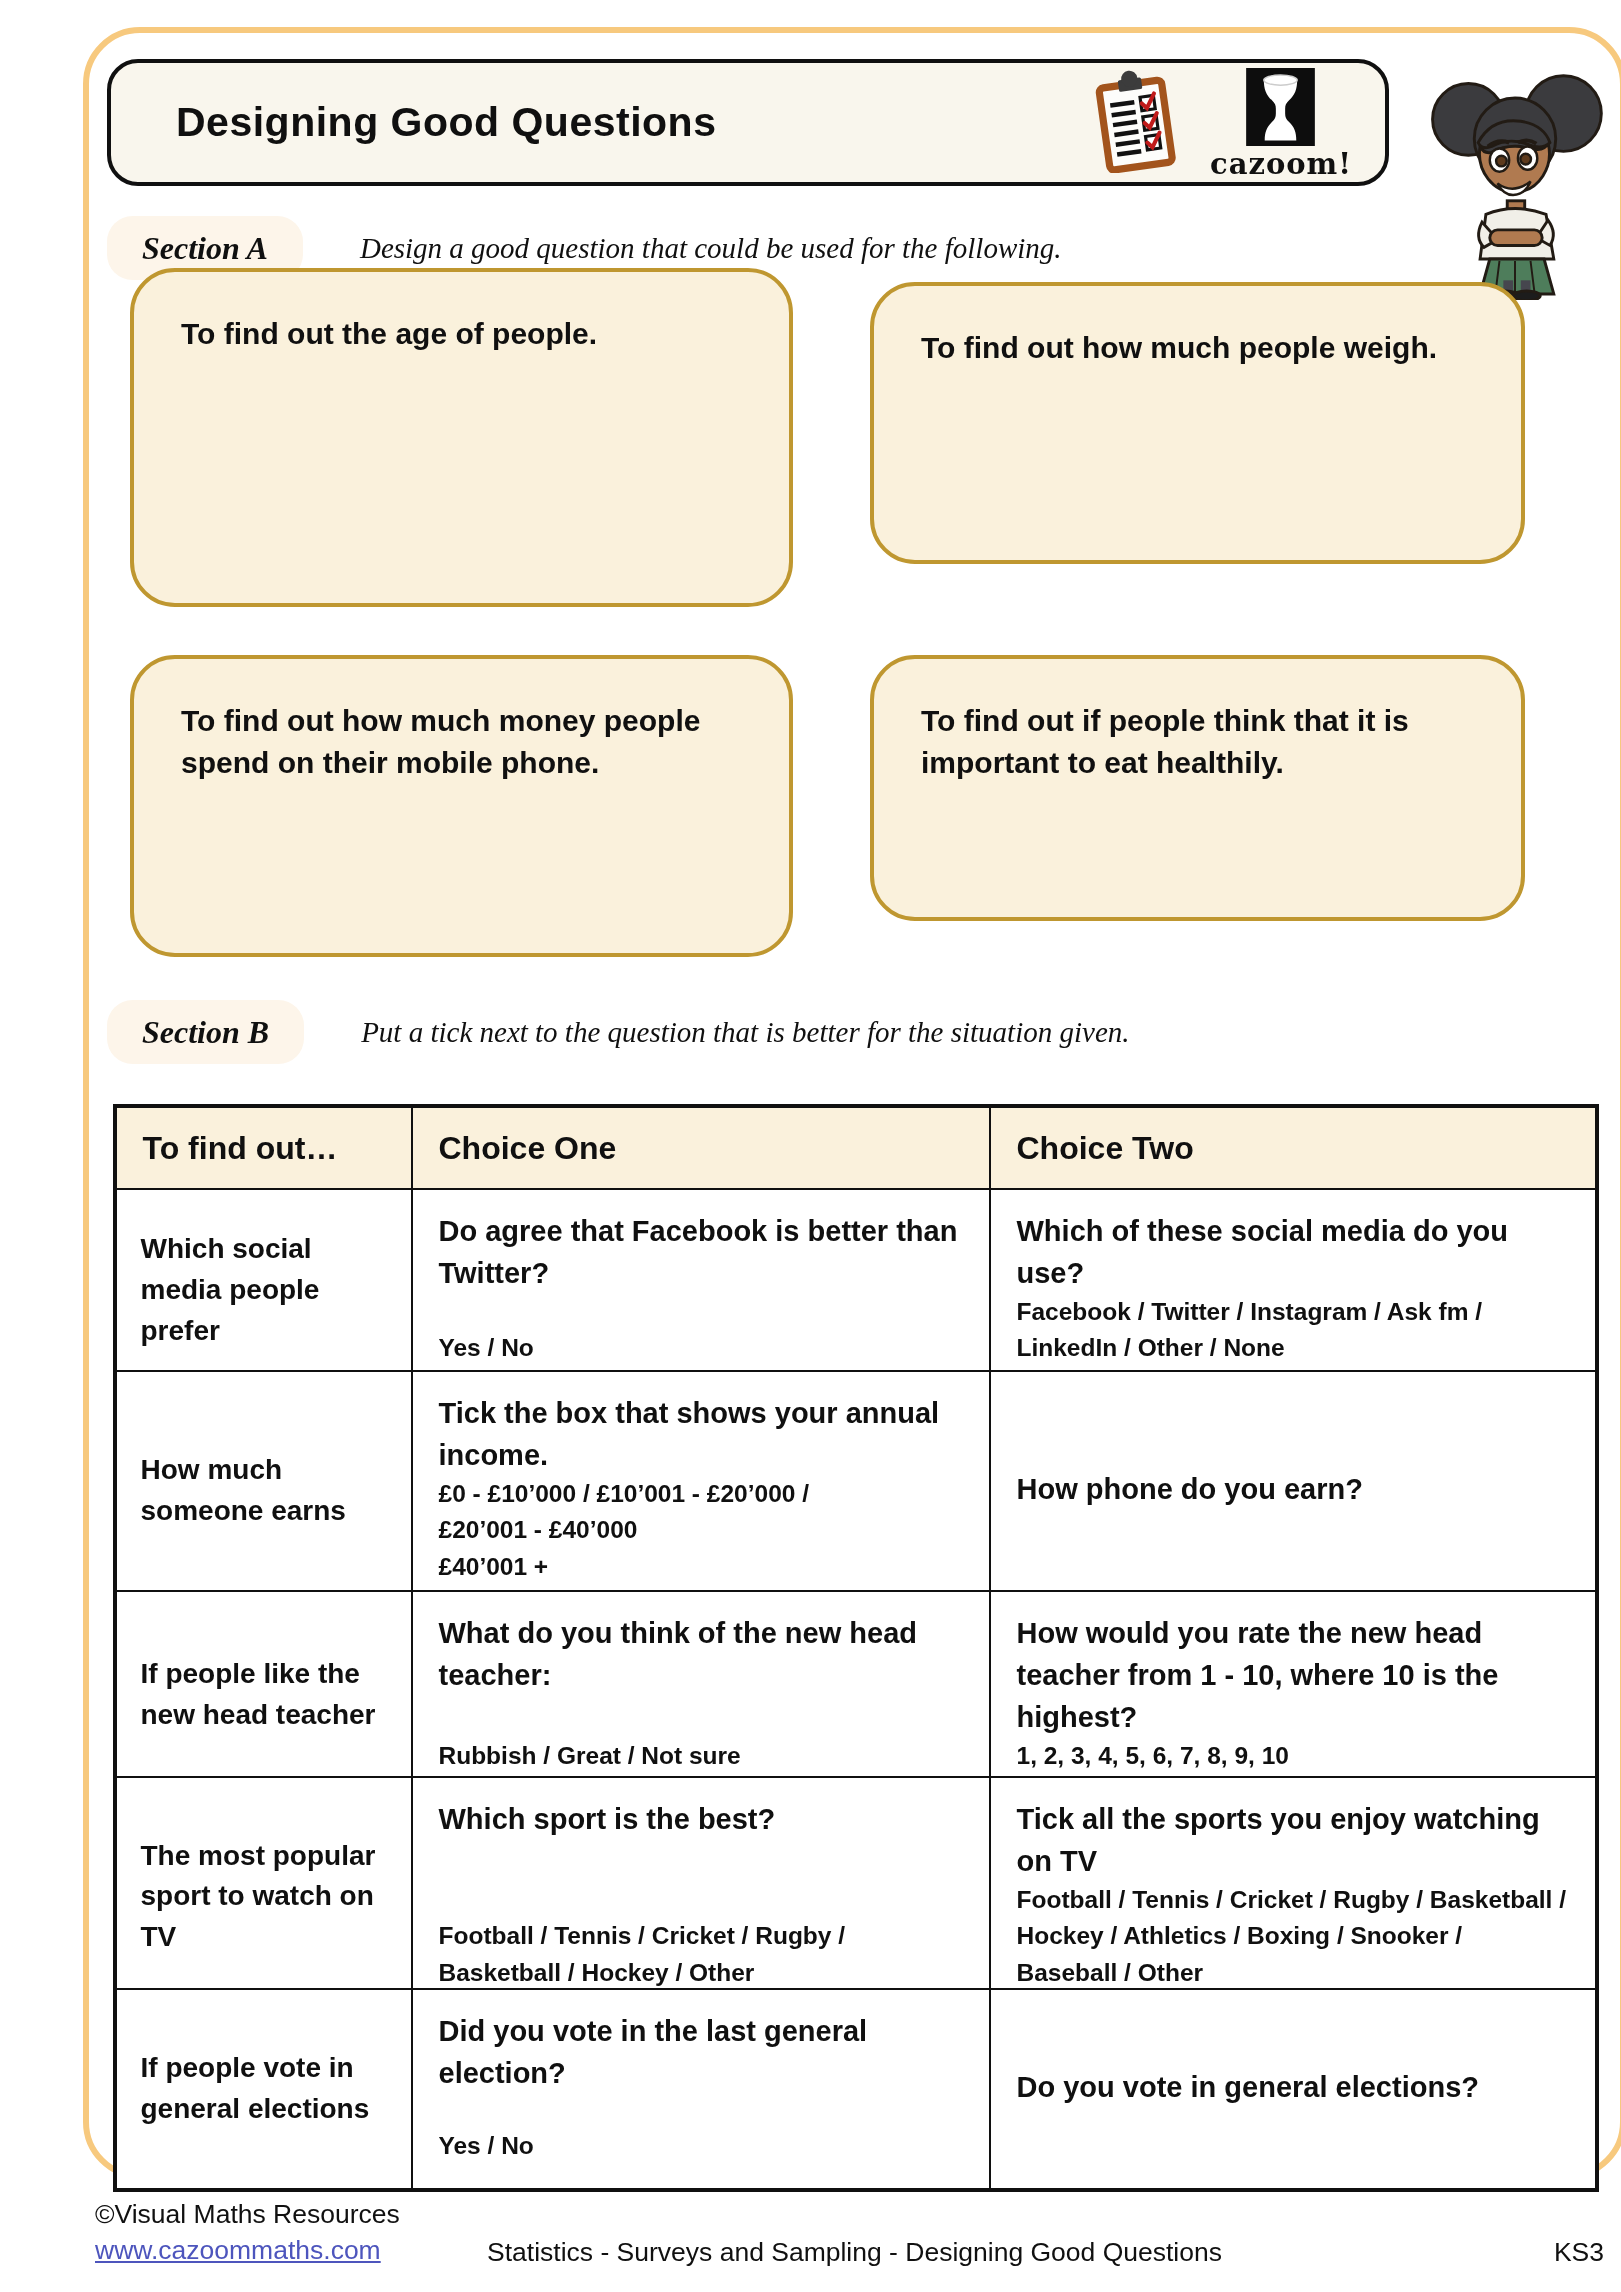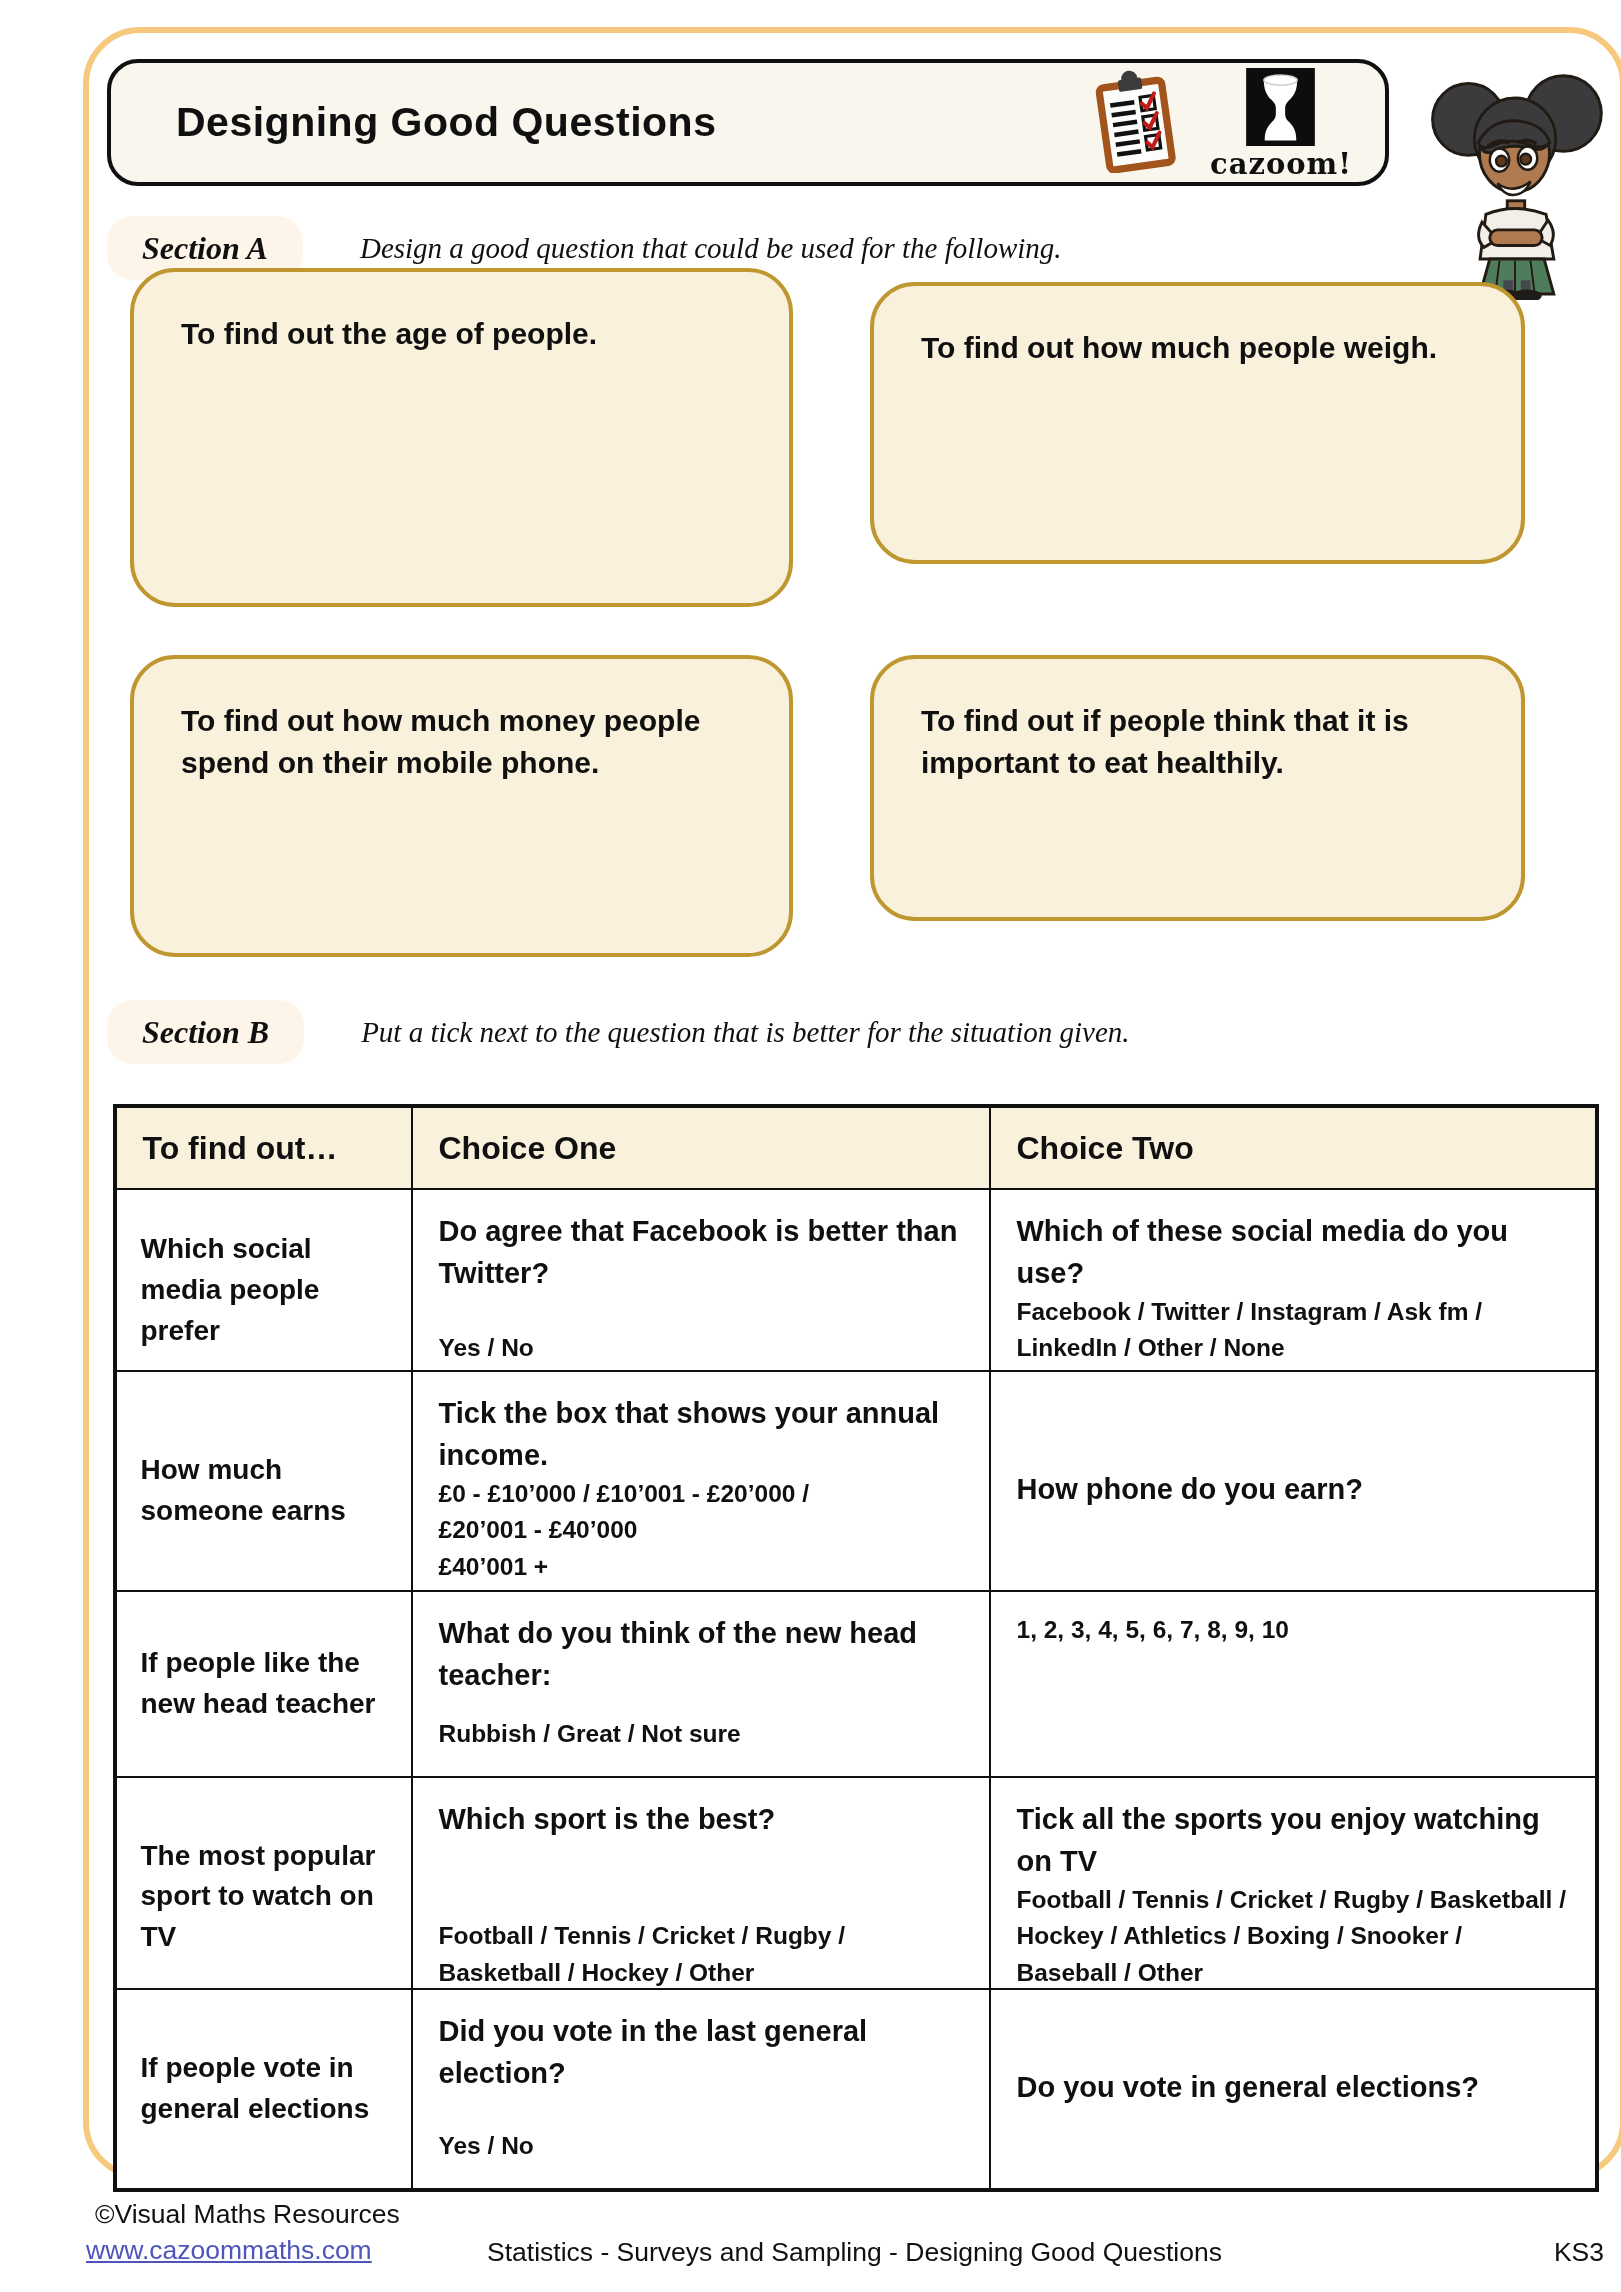--- a/index.html
+++ b/index.html
@@ -52,21 +52,21 @@
   .h216 { height:212px; } .h204 { height:200px; }
   .topic { display:flex; align-items:center; padding:0 23.5px; font-size:28px; font-weight:bold; line-height:1.45; }
   .content { display:flex; flex-direction:column; padding:19.6px 25.5px 23.5px 25.5px; }
   .content.split  { justify-content:space-between; }
   .content.center { justify-content:center; }
   .q    { font-size:29px; font-weight:bold; line-height:1.45; }
   .opts { font-size:24.5px; font-weight:bold; line-height:1.5; white-space:pre-line; }
   .opts:empty { display:none; }
   
   .footer-copy   { position:absolute; left:51px; top:2199px; font-size:26.5px; }
-  .footer-link   { position:absolute; left:42px; top:2235px; font-size:26.5px; color:#4d55bd; text-decoration:underline; }
+  .footer-link   { position:absolute; left:51px; top:2235px; font-size:26.5px; color:#4d55bd; text-decoration:underline; }
   .footer-center { position:absolute; left:0; width:1621px; top:2237px; text-align:center; font-size:26.5px; }
   .footer-level  { position:absolute; right:61px; top:2237px; font-size:26.5px; }
 </style>
 </head>
 <body>
 
 <div class="sheet">
   <div class="page-border"></div>
 
   <div class="header-box">
@@ -223,20 +223,21 @@
       </div>
     </div>
 
     <div class="brow h190">
       <div class="bcell topic">If people like the new head teacher</div>
       <div class="bcell content split">
         <div class="q">What do you think of the new head teacher:</div>
         <div class="opts">Rubbish / Great / Not sure</div>
       </div>
       <div class="bcell content split">
+        <div class="q">How would you rate the new head teacher from 1 - 10, where 10 is the highest?</div>
         <div class="opts">1, 2, 3, 4, 5, 6, 7, 8, 9, 10</div>
       </div>
     </div>
 
     <div class="brow h216">
       <div class="bcell topic">The most popular sport to watch on TV</div>
       <div class="bcell content split">
         <div class="q">Which sport is the best?</div>
         <div class="opts">Football / Tennis / Cricket / Rugby / Basketball / Hockey / Other</div>
       </div>

